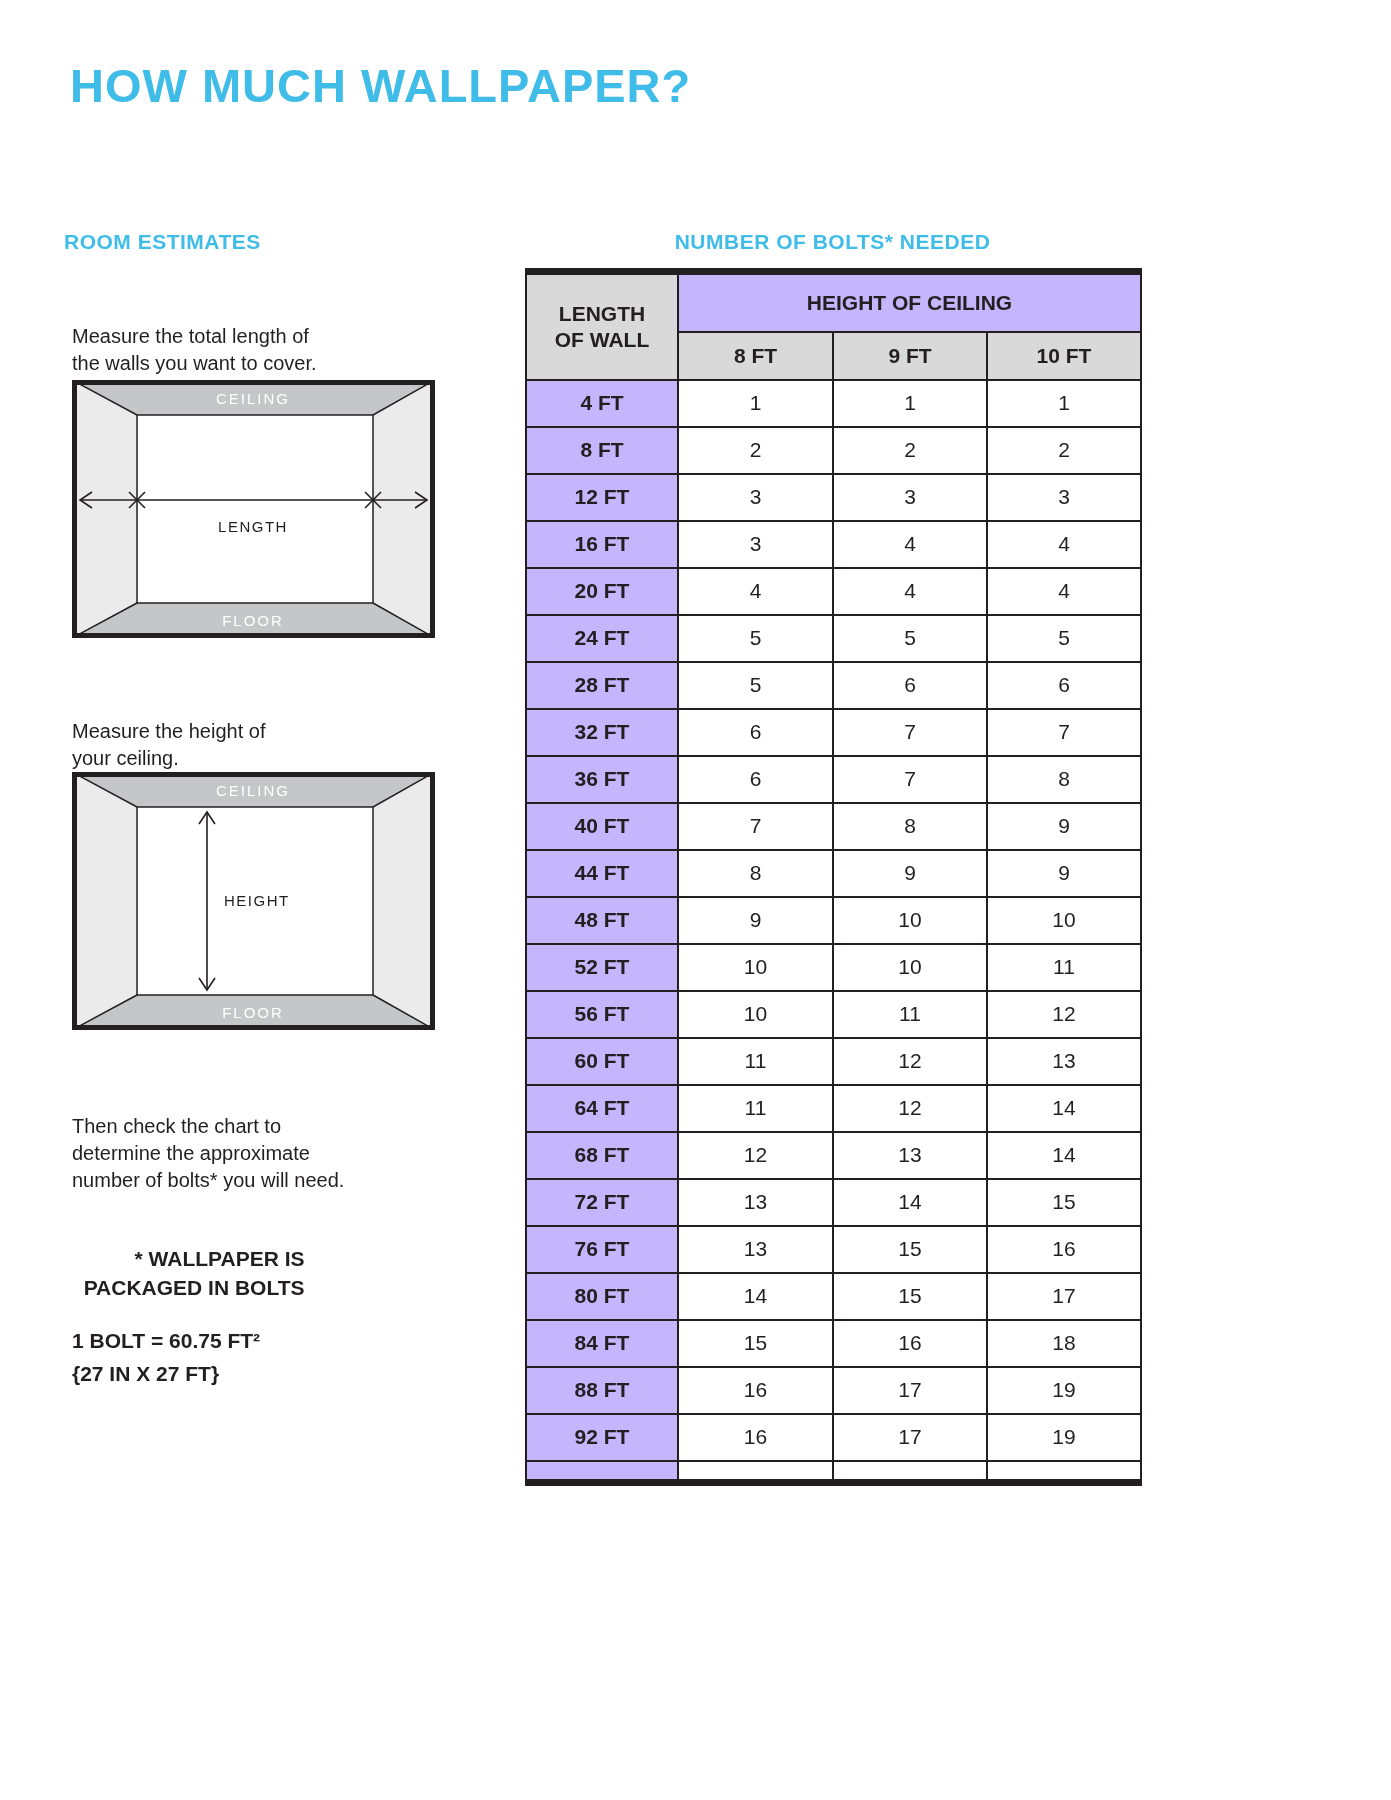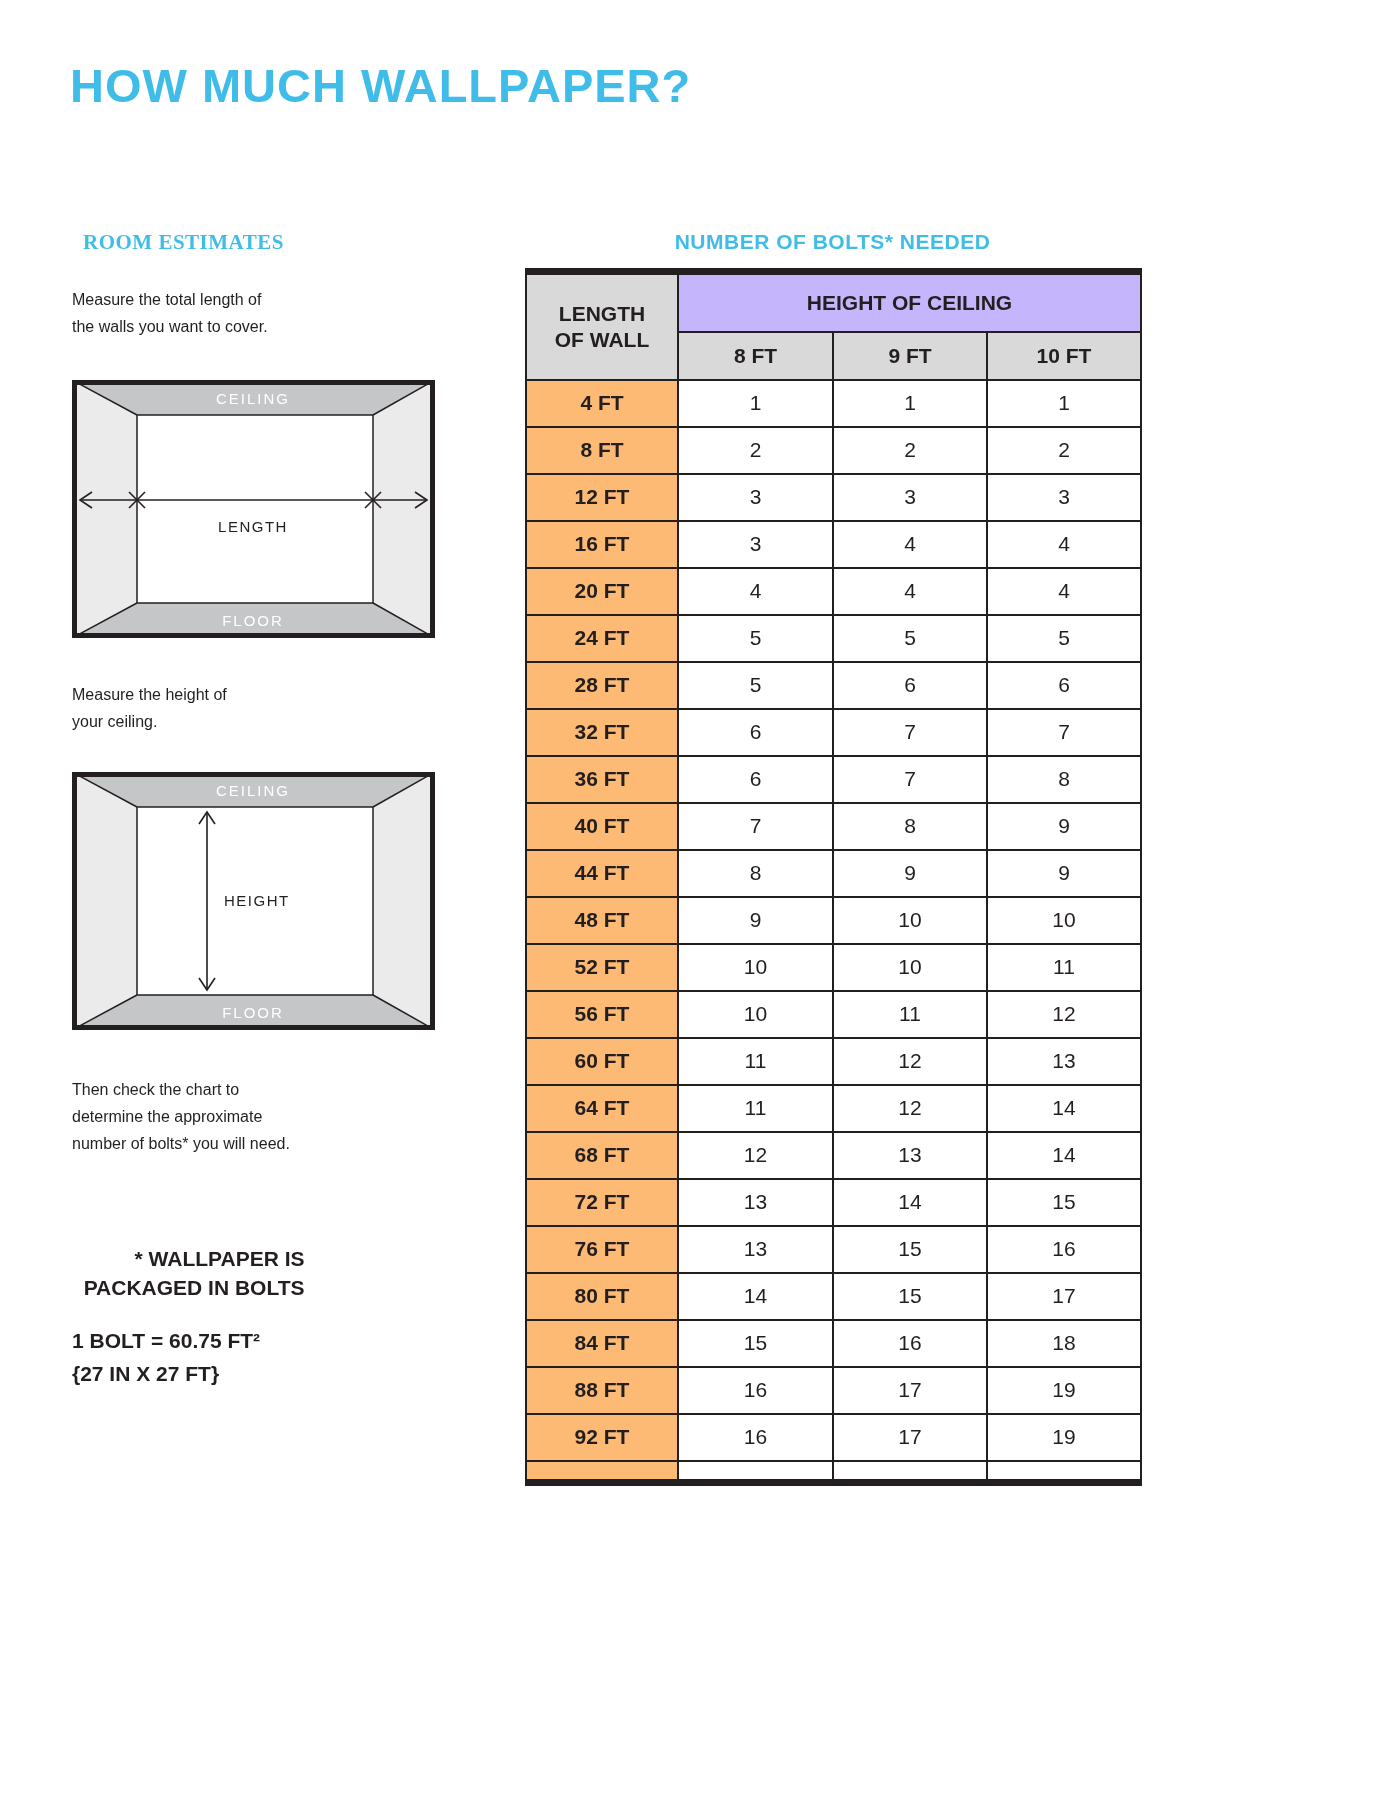--- a/index.html
+++ b/index.html
@@ -24,29 +24,30 @@
     letter-spacing: 1px;
     color: var(--accent, #3fbde8);
   }
   .section-heading {
     position: absolute;
     font-size: 21px;
     font-weight: bold;
     letter-spacing: 0.5px;
     color: var(--accent, #3fbde8);
   }
-  #room-estimates-heading { left: 83px; top: 230px; font-family: Liberation Serif, serif; }
+  #room-estimates-heading { left: 64px; top: 230px; }
   #table-heading { left: 525px; top: 230px; width: 615px; text-align: center; }
   .para {
     position: absolute;
     left: 72px;
-    font-size: 16px;
+    font-size: 20px;
     line-height: 27px;
     white-space: pre-line;
     color: #231f20;
+    margin-top: 37px;
   }
   #para-length { top: 286px; }
   #para-height { top: 681px; }
   #para-chart  { top: 1076px; }
   .note {
     position: absolute;
     left: 72px;
     font-size: 21px;
     font-weight: bold;
     line-height: 29px;
@@ -96,21 +97,21 @@
   }
   th.group {
     background: #c4b5fd;
     height: 60px;
   }
   th.col-ft {
     background: #d9d9d9;
     height: 48px;
   }
   tbody th {
-    background: #fdba74;
+    background: #c4b5fd;
     border-right: 6px solid #231f20;
   }
   tbody tr { height: 47px; }
   tbody td { font-weight: normal; background: #ffffff; }
   tbody tr.spacer { height: 22px; }
   tbody tr.spacer th, tbody tr.spacer td { border-bottom: none; }
 </style>
 </head>
 <body>
 

